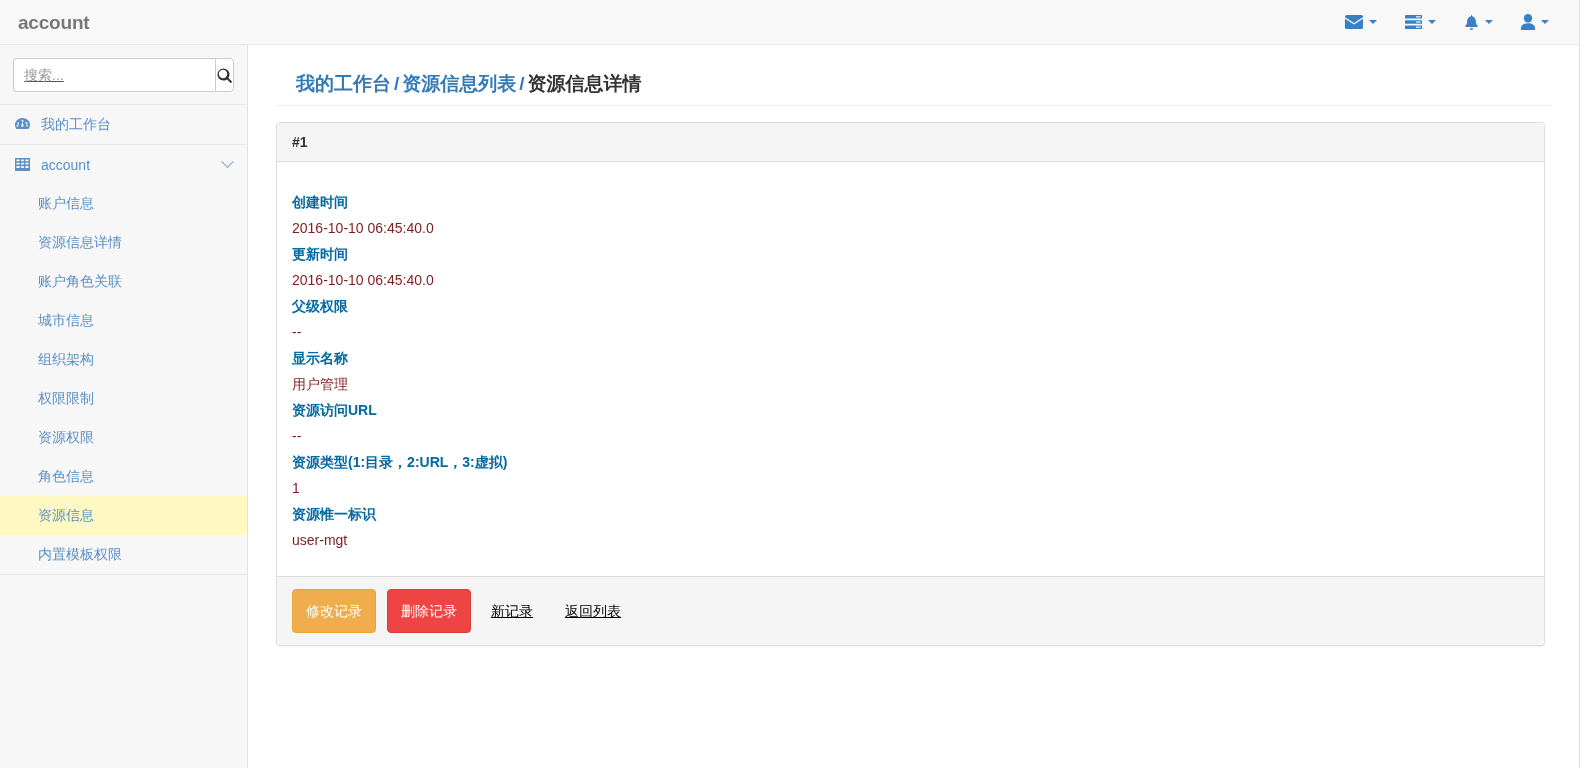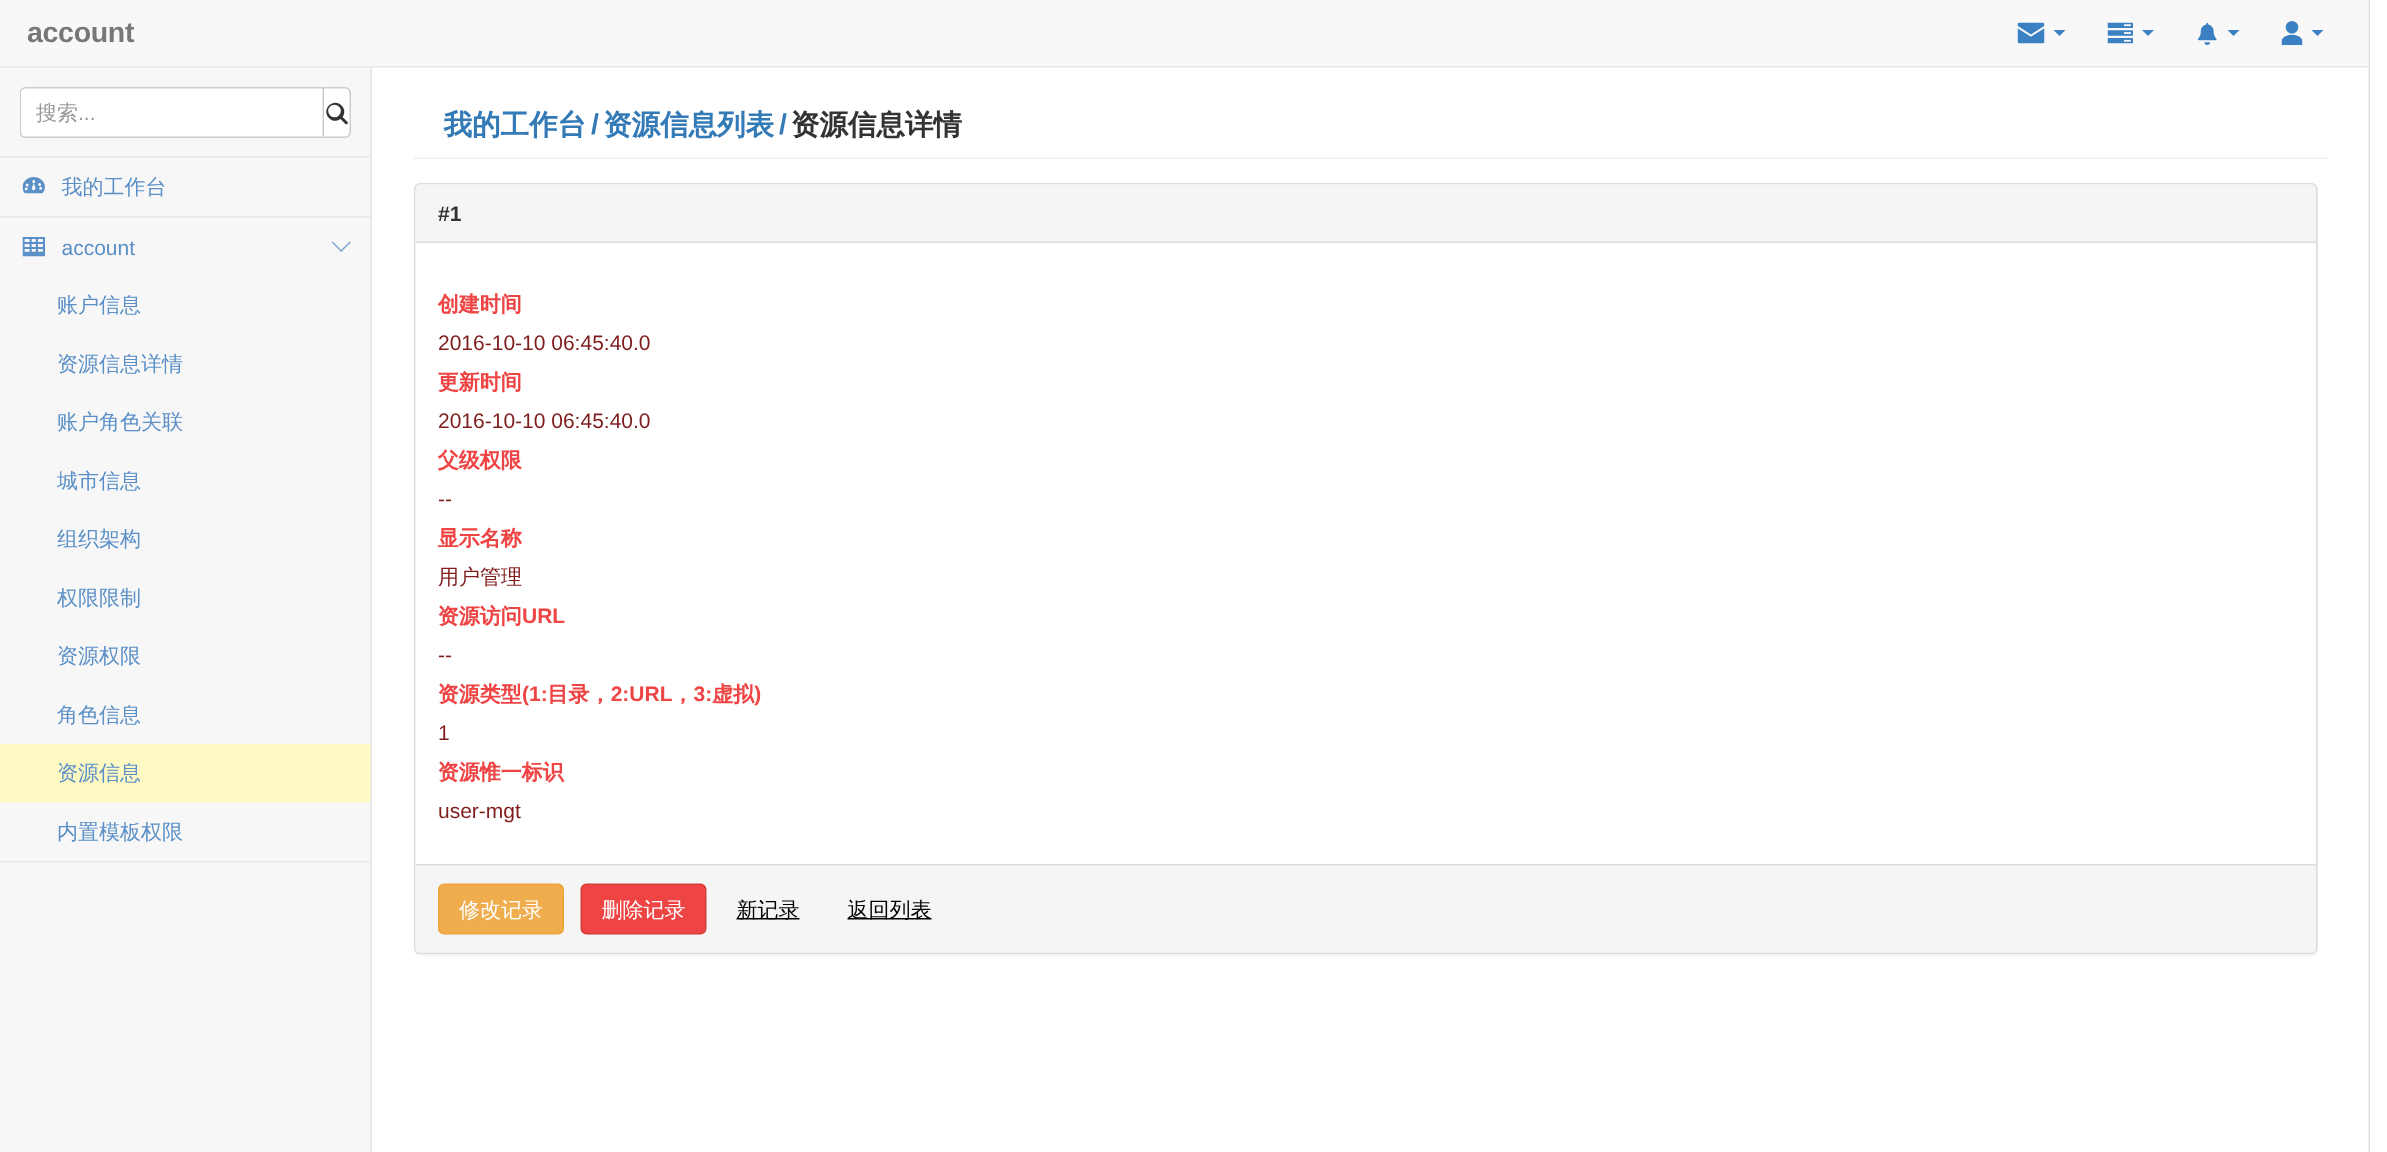--- a/index.html
+++ b/index.html
@@ -78,20 +78,21 @@
     height: 34px;
     border: 1px solid #cccccc;
     border-right: none;
     border-radius: 4px 0 0 4px;
     padding: 0 10px;
     font-size: 14px;
     color: #555;
     background: #ffffff;
     font-family: "Liberation Sans", "DejaVu Sans", sans-serif;
     outline: none;
+    text-decoration: underline;
   }
   .search-input::placeholder { color: #999999; }
   .search-btn {
     width: 41px; height: 34px;
     border: 1px solid #cccccc;
     border-radius: 0 4px 4px 0;
     background: #ffffff;
     cursor: pointer;
     display: flex;
     align-items: center;
@@ -183,21 +184,21 @@
     background: #f5f5f5;
     border-bottom: 1px solid #dddddd;
     padding: 11px 15px;
     font-size: 14px;
     font-weight: bold;
     color: #333333;
   }
   .panel-body { padding: 13px 15px 9px 15px; }
   .dl dt {
     font-weight: bold;
-    color: #ef4444;
+    color: #0369a1;
     font-size: 14px;
     margin: 0 0 0 0;
     line-height: 1;
     padding: 6px 0 6px 0;
   }
   .dl dd {
     margin: 0;
     color: #7f1d1d;
     font-size: 14px;
     line-height: 1;
@@ -208,21 +209,21 @@
     border-top: 1px solid #dddddd;
     padding: 12px 15px;
     display: flex;
     align-items: center;
     gap: 0;
   }
   .btn {
     display: inline-flex;
     align-items: center;
     justify-content: center;
-    height: 34px;
+    height: 44px;
     padding: 16px 13px;
     border-radius: 4px;
     font-size: 14px;
     border: 1px solid transparent;
     cursor: pointer;
     font-family: "Liberation Sans", "DejaVu Sans", sans-serif;
     line-height: 1;
   }
   .btn-warning {
     background: #f0ad4e;

